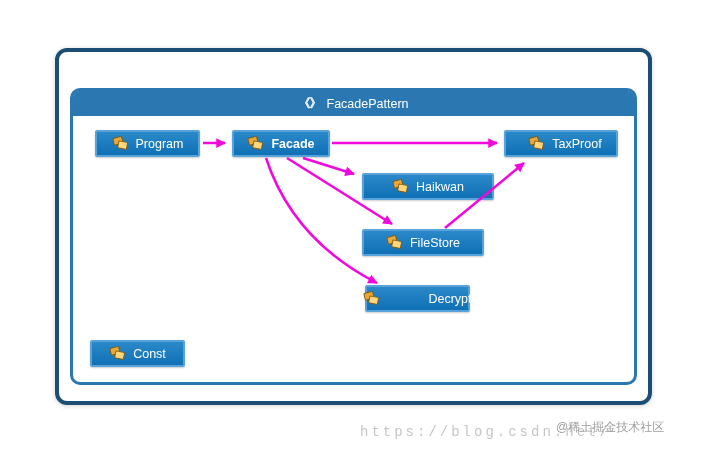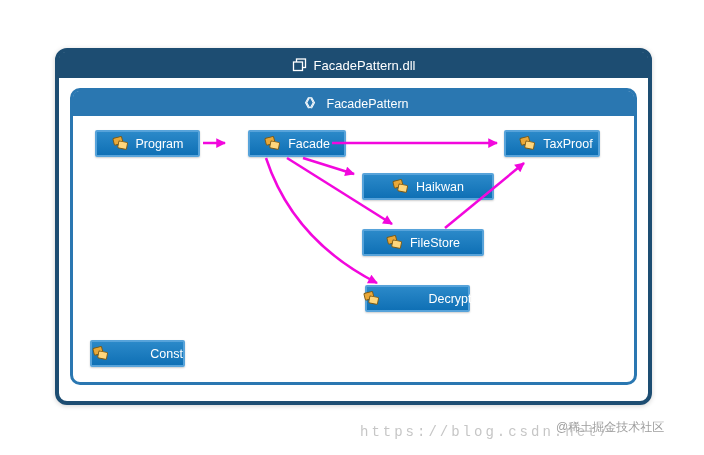--- a/index.html
+++ b/index.html
@@ -57,59 +57,50 @@
   .wm-url2 { left: 428px; top: 427px; font-family: "Liberation Serif", serif;
     font-size: 15px; letter-spacing: 1px; color: #d2d2d2; }
   .wm-cjk { left: 556px; top: 419px; font-size: 12px; color: #9e9e9e; }
 </style>
 </head>
 <body>
 
 <div class="stage">
 
   <div class="asm-window">
-    <div class="asm-titlebar">
-      <span>
-        <svg width="15" height="14" viewBox="0 0 15 14">
-          <rect x="4.5" y="1" width="9" height="8.5" fill="none" stroke="#ffffff" stroke-width="1.3"></rect>
-          <rect x="1.5" y="4" width="9" height="8.5" fill="#1d4d72" stroke="#ffffff" stroke-width="1.3"></rect>
-        </svg>
-      </span>
-      <span>FacadePattern.dll</span>
-    </div>
 
     <div class="ns-box">
       <div class="ns-header">
         <span class="ns-icon">《》</span>
         <span>FacadePattern</span>
       </div>
       <div style="position:absolute;inset:25px 0 0 0;"></div>
     </div>
   </div>
 
   <div id="node-layer">
       <div class="class-node" style="left: 95px; top: 130px; width: 105px;">
         <span class="node-icon">
           <svg width="17" height="15" viewBox="0 0 18 16">
   <rect x="1.5" y="1.5" width="9.5" height="7.5" rx="1.2" transform="rotate(-14 6 5)" fill="#eaa838" stroke="#7c5a14" stroke-width="1"></rect>
   <rect x="6.5" y="6" width="9.5" height="7.5" rx="1.2" transform="rotate(11 11 10)" fill="#ffd67c" stroke="#7c5a14" stroke-width="1"></rect>
 </svg>
         </span>
         <span>Program</span>
       </div>
-      <div class="class-node" style="left: 248px; top: 130px; width: 98px;">
+      <div class="class-node" style="left: 232px; top: 130px; width: 98px; font-weight: bold;">
         <span class="node-icon">
           <svg width="17" height="15" viewBox="0 0 18 16">
   <rect x="1.5" y="1.5" width="9.5" height="7.5" rx="1.2" transform="rotate(-14 6 5)" fill="#eaa838" stroke="#7c5a14" stroke-width="1"></rect>
   <rect x="6.5" y="6" width="9.5" height="7.5" rx="1.2" transform="rotate(11 11 10)" fill="#ffd67c" stroke="#7c5a14" stroke-width="1"></rect>
 </svg>
         </span>
         <span>Facade</span>
       </div>
-      <div class="class-node" style="left: 504px; top: 130px; width: 96px; padding-left: 8px;">
+      <div class="class-node" style="left: 504px; top: 130px; width: 114px; padding-left: 8px;">
         <span class="node-icon">
           <svg width="17" height="15" viewBox="0 0 18 16">
   <rect x="1.5" y="1.5" width="9.5" height="7.5" rx="1.2" transform="rotate(-14 6 5)" fill="#eaa838" stroke="#7c5a14" stroke-width="1"></rect>
   <rect x="6.5" y="6" width="9.5" height="7.5" rx="1.2" transform="rotate(11 11 10)" fill="#ffd67c" stroke="#7c5a14" stroke-width="1"></rect>
 </svg>
         </span>
         <span>TaxProof</span>
       </div>
       <div class="class-node" style="left: 362px; top: 173px; width: 132px;">
         <span class="node-icon">
@@ -131,21 +122,21 @@
       </div>
       <div class="class-node" style="left: 365px; top: 285px; width: 105px; gap: 48px;">
         <span class="node-icon">
           <svg width="17" height="15" viewBox="0 0 18 16">
   <rect x="1.5" y="1.5" width="9.5" height="7.5" rx="1.2" transform="rotate(-14 6 5)" fill="#eaa838" stroke="#7c5a14" stroke-width="1"></rect>
   <rect x="6.5" y="6" width="9.5" height="7.5" rx="1.2" transform="rotate(11 11 10)" fill="#ffd67c" stroke="#7c5a14" stroke-width="1"></rect>
 </svg>
         </span>
         <span>Decrypt</span>
       </div>
-      <div class="class-node" style="left: 90px; top: 340px; width: 95px; justify-content: space-between;">
+      <div class="class-node" style="left: 90px; top: 340px; width: 95px;">
         <span class="node-icon">
           <svg width="17" height="15" viewBox="0 0 18 16">
   <rect x="1.5" y="1.5" width="9.5" height="7.5" rx="1.2" transform="rotate(-14 6 5)" fill="#eaa838" stroke="#7c5a14" stroke-width="1"></rect>
   <rect x="6.5" y="6" width="9.5" height="7.5" rx="1.2" transform="rotate(11 11 10)" fill="#ffd67c" stroke="#7c5a14" stroke-width="1"></rect>
 </svg>
         </span>
         <span>Const</span>
       </div>
     </div>
 

